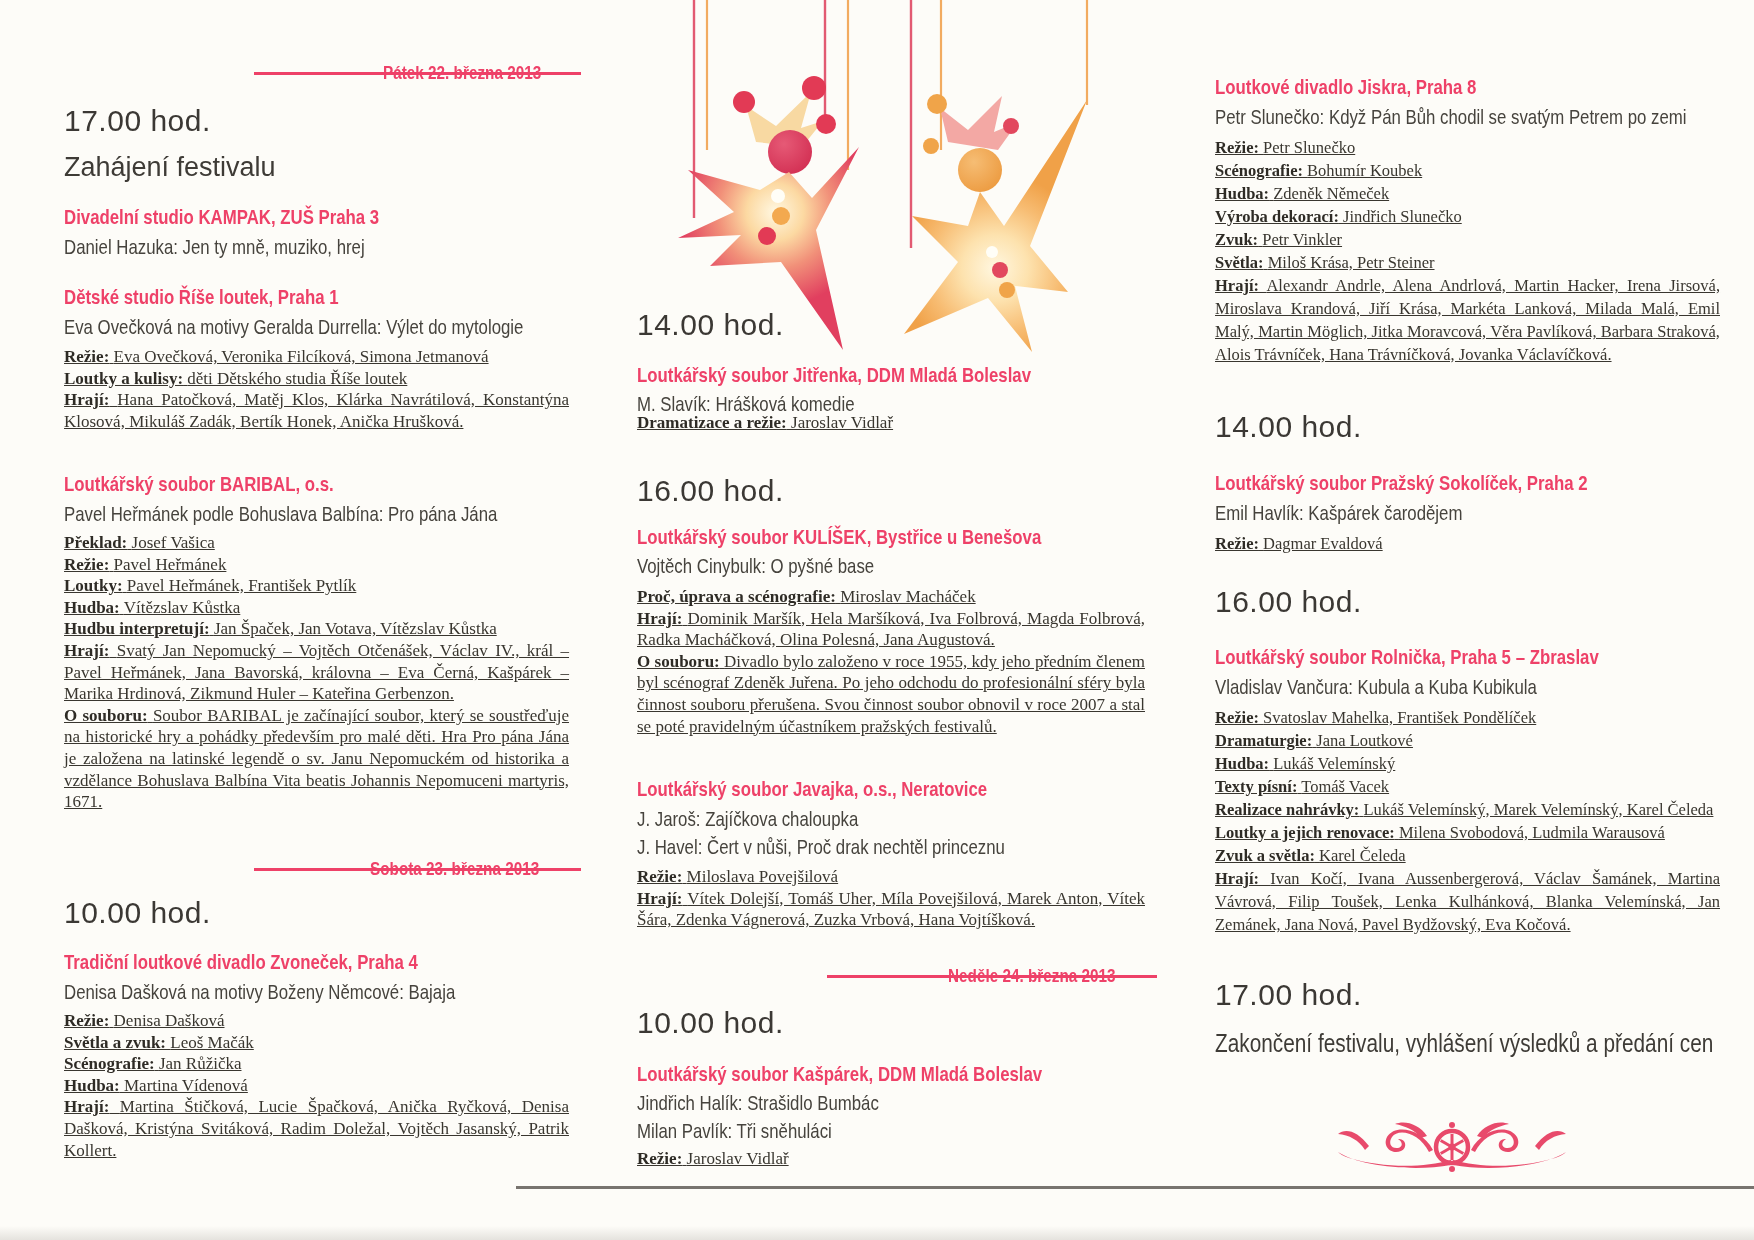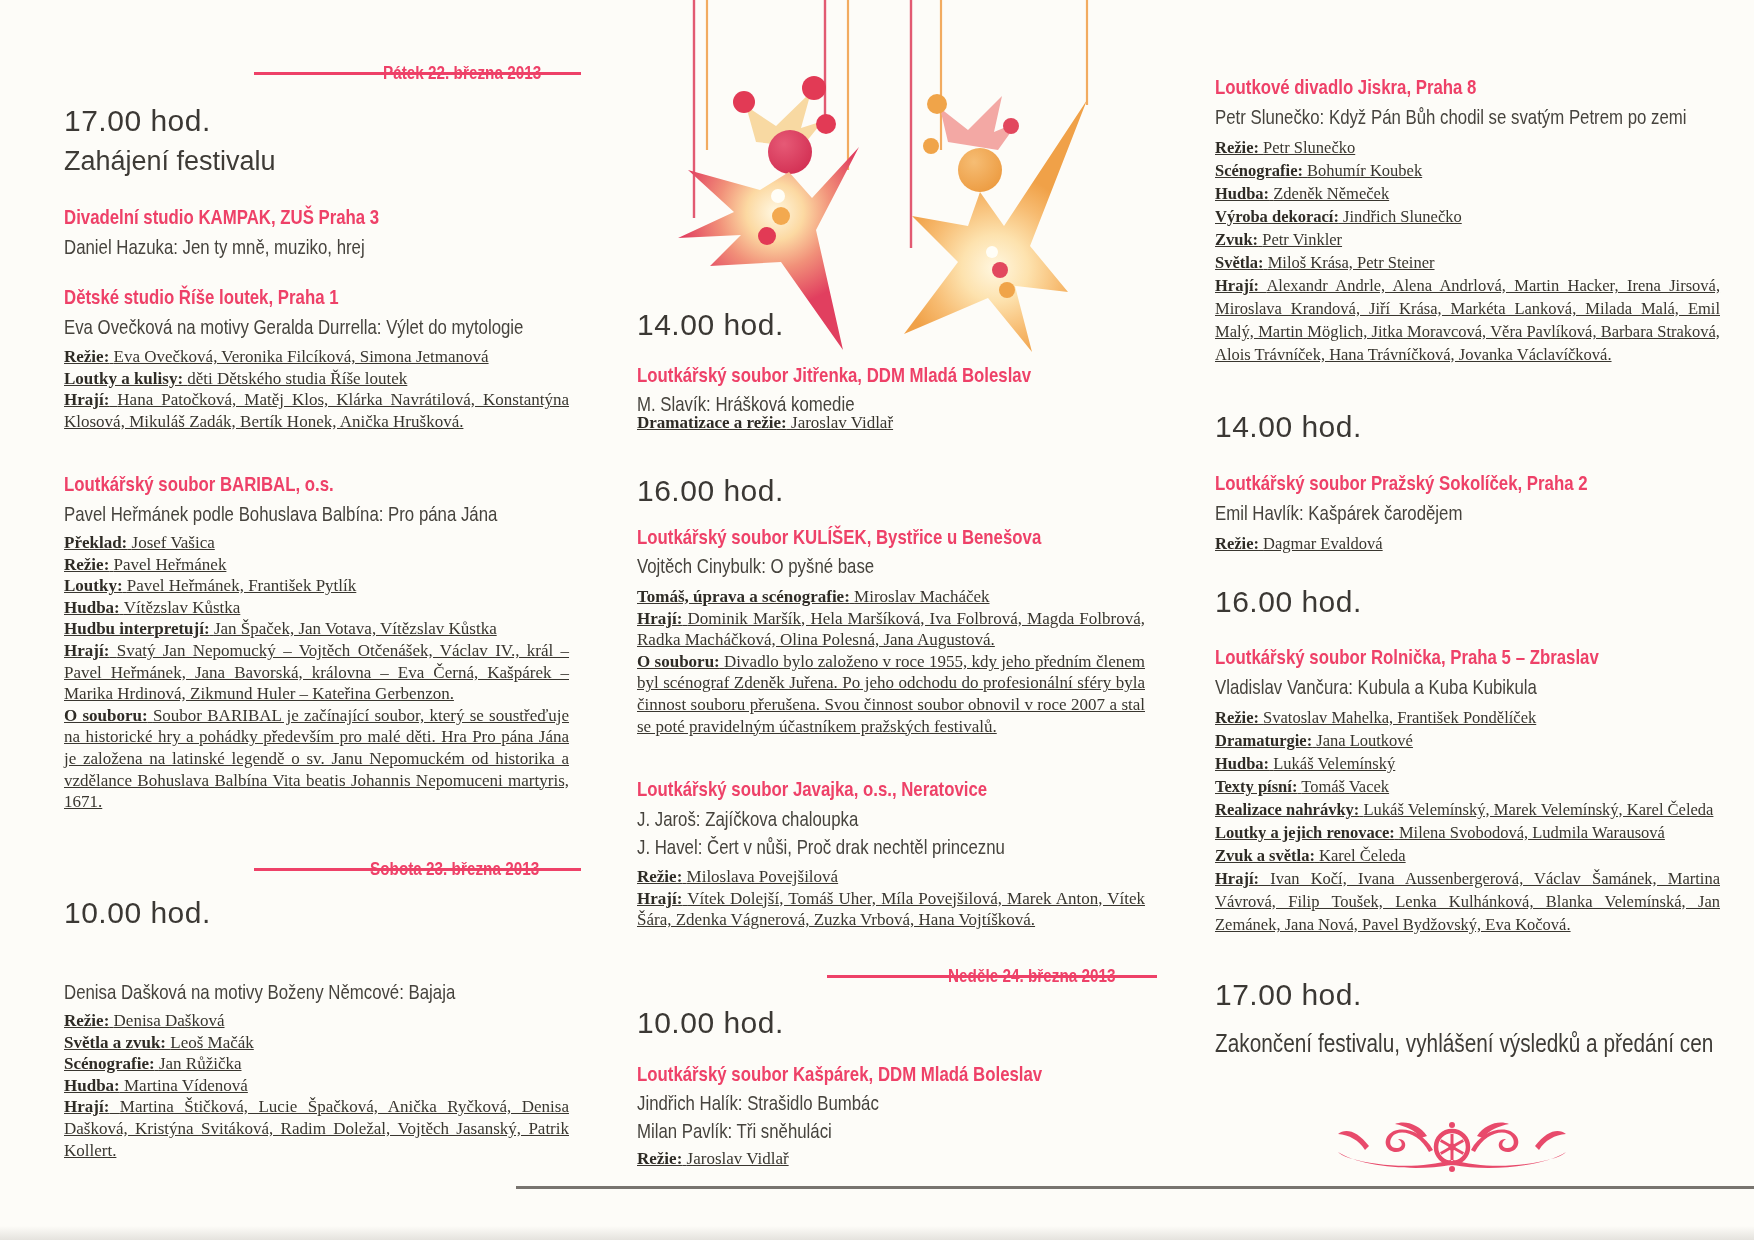--- a/index.html
+++ b/index.html
@@ -109,21 +109,21 @@
     <circle cx="447" cy="290" r="8" fill="#f0a449"></circle>
   </g>
 </svg>
 
 <div class="col" id="col-left">
   <div class="daterow" style="top:62px">
     <span class="datetext">Pátek 22. března 2013</span>
     <span class="rule"></span>
   </div>
   <div class="time" style="top:104px">17.00 hod.</div>
-  <div class="opening" style="top:146px">Zahájení festivalu</div>
+  <div class="opening" style="top:152px">Zahájení festivalu</div>
 
   <div class="company" style="top:198px"><span class="sq">Divadelní studio KAMPAK, ZUŠ Praha 3</span></div>
   <div class="play" style="top:228px"><span class="sq">Daniel Hazuka: Jen ty mně, muziko, hrej</span></div>
 
   <div class="company" style="top:278px"><span class="sq">Dětské studio Říše loutek, Praha 1</span></div>
   <div class="play" style="top:308px"><span class="sq">Eva Ovečková na motivy Geralda Durrella: Výlet do mytologie</span></div>
   <div class="credits" style="top:346px">
       <p class="credit"><b>Režie:</b> <span>Eva Ovečková, Veronika Filcíková, Simona Jetmanová</span></p>
       <p class="credit"><b>Loutky a kulisy:</b> <span>děti Dětského studia Říše loutek</span></p>
       <p class="credit"><b>Hrají:</b> <span>Hana Patočková, Matěj Klos, Klárka Navrátilová, Konstantýna Klosová, Mikuláš Zadák, Bertík Honek, Anička Hrušková.</span></p>
@@ -140,20 +140,21 @@
       <p class="credit"><b>Hrají:</b> <span>Svatý Jan Nepomucký – Vojtěch Otčenášek, Václav IV., král – Pavel Heřmánek, Jana Bavorská, královna – Eva Černá, Kašpárek – Marika Hrdinová, Zikmund Huler – Kateřina Gerbenzon.</span></p>
       <p class="credit"><b>O souboru:</b> <span>Soubor BARIBAL je začínající soubor, který se soustřeďuje na historické hry a pohádky především pro malé děti. Hra Pro pána Jána je založena na latinské legendě o sv. Janu Nepomuckém od historika a vzdělance Bohuslava Balbína Vita beatis Johannis Nepomuceni martyris, 1671.</span></p>
     </div>
 
   <div class="daterow" style="top:858px">
     <span class="datetext">Sobota 23. března 2013</span>
     <span class="rule"></span>
   </div>
   <div class="time" style="top:896px">10.00 hod.</div>
 
+  <div class="company" style="top:943px"><span class="sq">Tradiční loutkové divadlo Zvoneček, Praha 4</span></div>
   <div class="play" style="top:973px"><span class="sq">Denisa Dašková na motivy Boženy Němcové: Bajaja</span></div>
   <div class="credits" style="top:1010px">
       <p class="credit"><b>Režie:</b> <span>Denisa Dašková</span></p>
       <p class="credit"><b>Světla a zvuk:</b> <span>Leoš Mačák</span></p>
       <p class="credit"><b>Scénografie:</b> <span>Jan Růžička</span></p>
       <p class="credit"><b>Hudba:</b> <span>Martina Vídenová</span></p>
       <p class="credit"><b>Hrají:</b> <span>Martina Štičková, Lucie Špačková, Anička Ryčková, Denisa Dašková, Kristýna Svitáková, Radim Doležal, Vojtěch Jasanský, Patrik Kollert.</span></p>
     </div>
 </div>
 
@@ -162,21 +163,21 @@
   <div class="company" style="top:356px"><span class="sq">Loutkářský soubor Jitřenka, DDM Mladá Boleslav</span></div>
   <div class="play" style="top:385px"><span class="sq">M. Slavík: Hrášková komedie</span></div>
   <div class="credits" style="top:412px">
       <p class="credit"><b>Dramatizace a režie:</b> <span>Jaroslav Vidlař</span></p>
     </div>
 
   <div class="time" style="top:474px">16.00 hod.</div>
   <div class="company" style="top:518px"><span class="sq">Loutkářský soubor KULÍŠEK, Bystřice u Benešova</span></div>
   <div class="play" style="top:547px"><span class="sq">Vojtěch Cinybulk: O pyšné base</span></div>
   <div class="credits" style="top:586px">
-      <p class="credit"><b>Tomáš, úprava a scénografie:</b> <span>Miroslav Macháček</span></p>
+      <p class="credit"><b>Proč, úprava a scénografie:</b> <span>Miroslav Macháček</span></p>
       <p class="credit"><b>Hrají:</b> <span>Dominik Maršík, Hela Maršíková, Iva Folbrová, Magda Folbrová, Radka Macháčková, Olina Polesná, Jana Augustová.</span></p>
       <p class="credit"><b>O souboru:</b> <span>Divadlo bylo založeno v roce 1955, kdy jeho předním členem byl scénograf Zdeněk Juřena. Po jeho odchodu do profesionální sféry byla činnost souboru přerušena. Svou činnost soubor obnovil v roce 2007 a stal se poté pravidelným účastníkem pražských festivalů.</span></p>
     </div>
 
   <div class="company" style="top:770px"><span class="sq">Loutkářský soubor Javajka, o.s., Neratovice</span></div>
   <div class="play" style="top:800px"><span class="sq">J. Jaroš: Zajíčkova chaloupka</span></div>
   <div class="play" style="top:828px"><span class="sq">J. Havel: Čert v nůši, Proč drak nechtěl princeznu</span></div>
   <div class="credits" style="top:866px">
       <p class="credit"><b>Režie:</b> <span>Miloslava Povejšilová</span></p>
       <p class="credit"><b>Hrají:</b> <span>Vítek Dolejší, Tomáš Uher, Míla Povejšilová, Marek Anton, Vítek Šára, Zdenka Vágnerová, Zuzka Vrbová, Hana Vojtíšková.</span></p>

